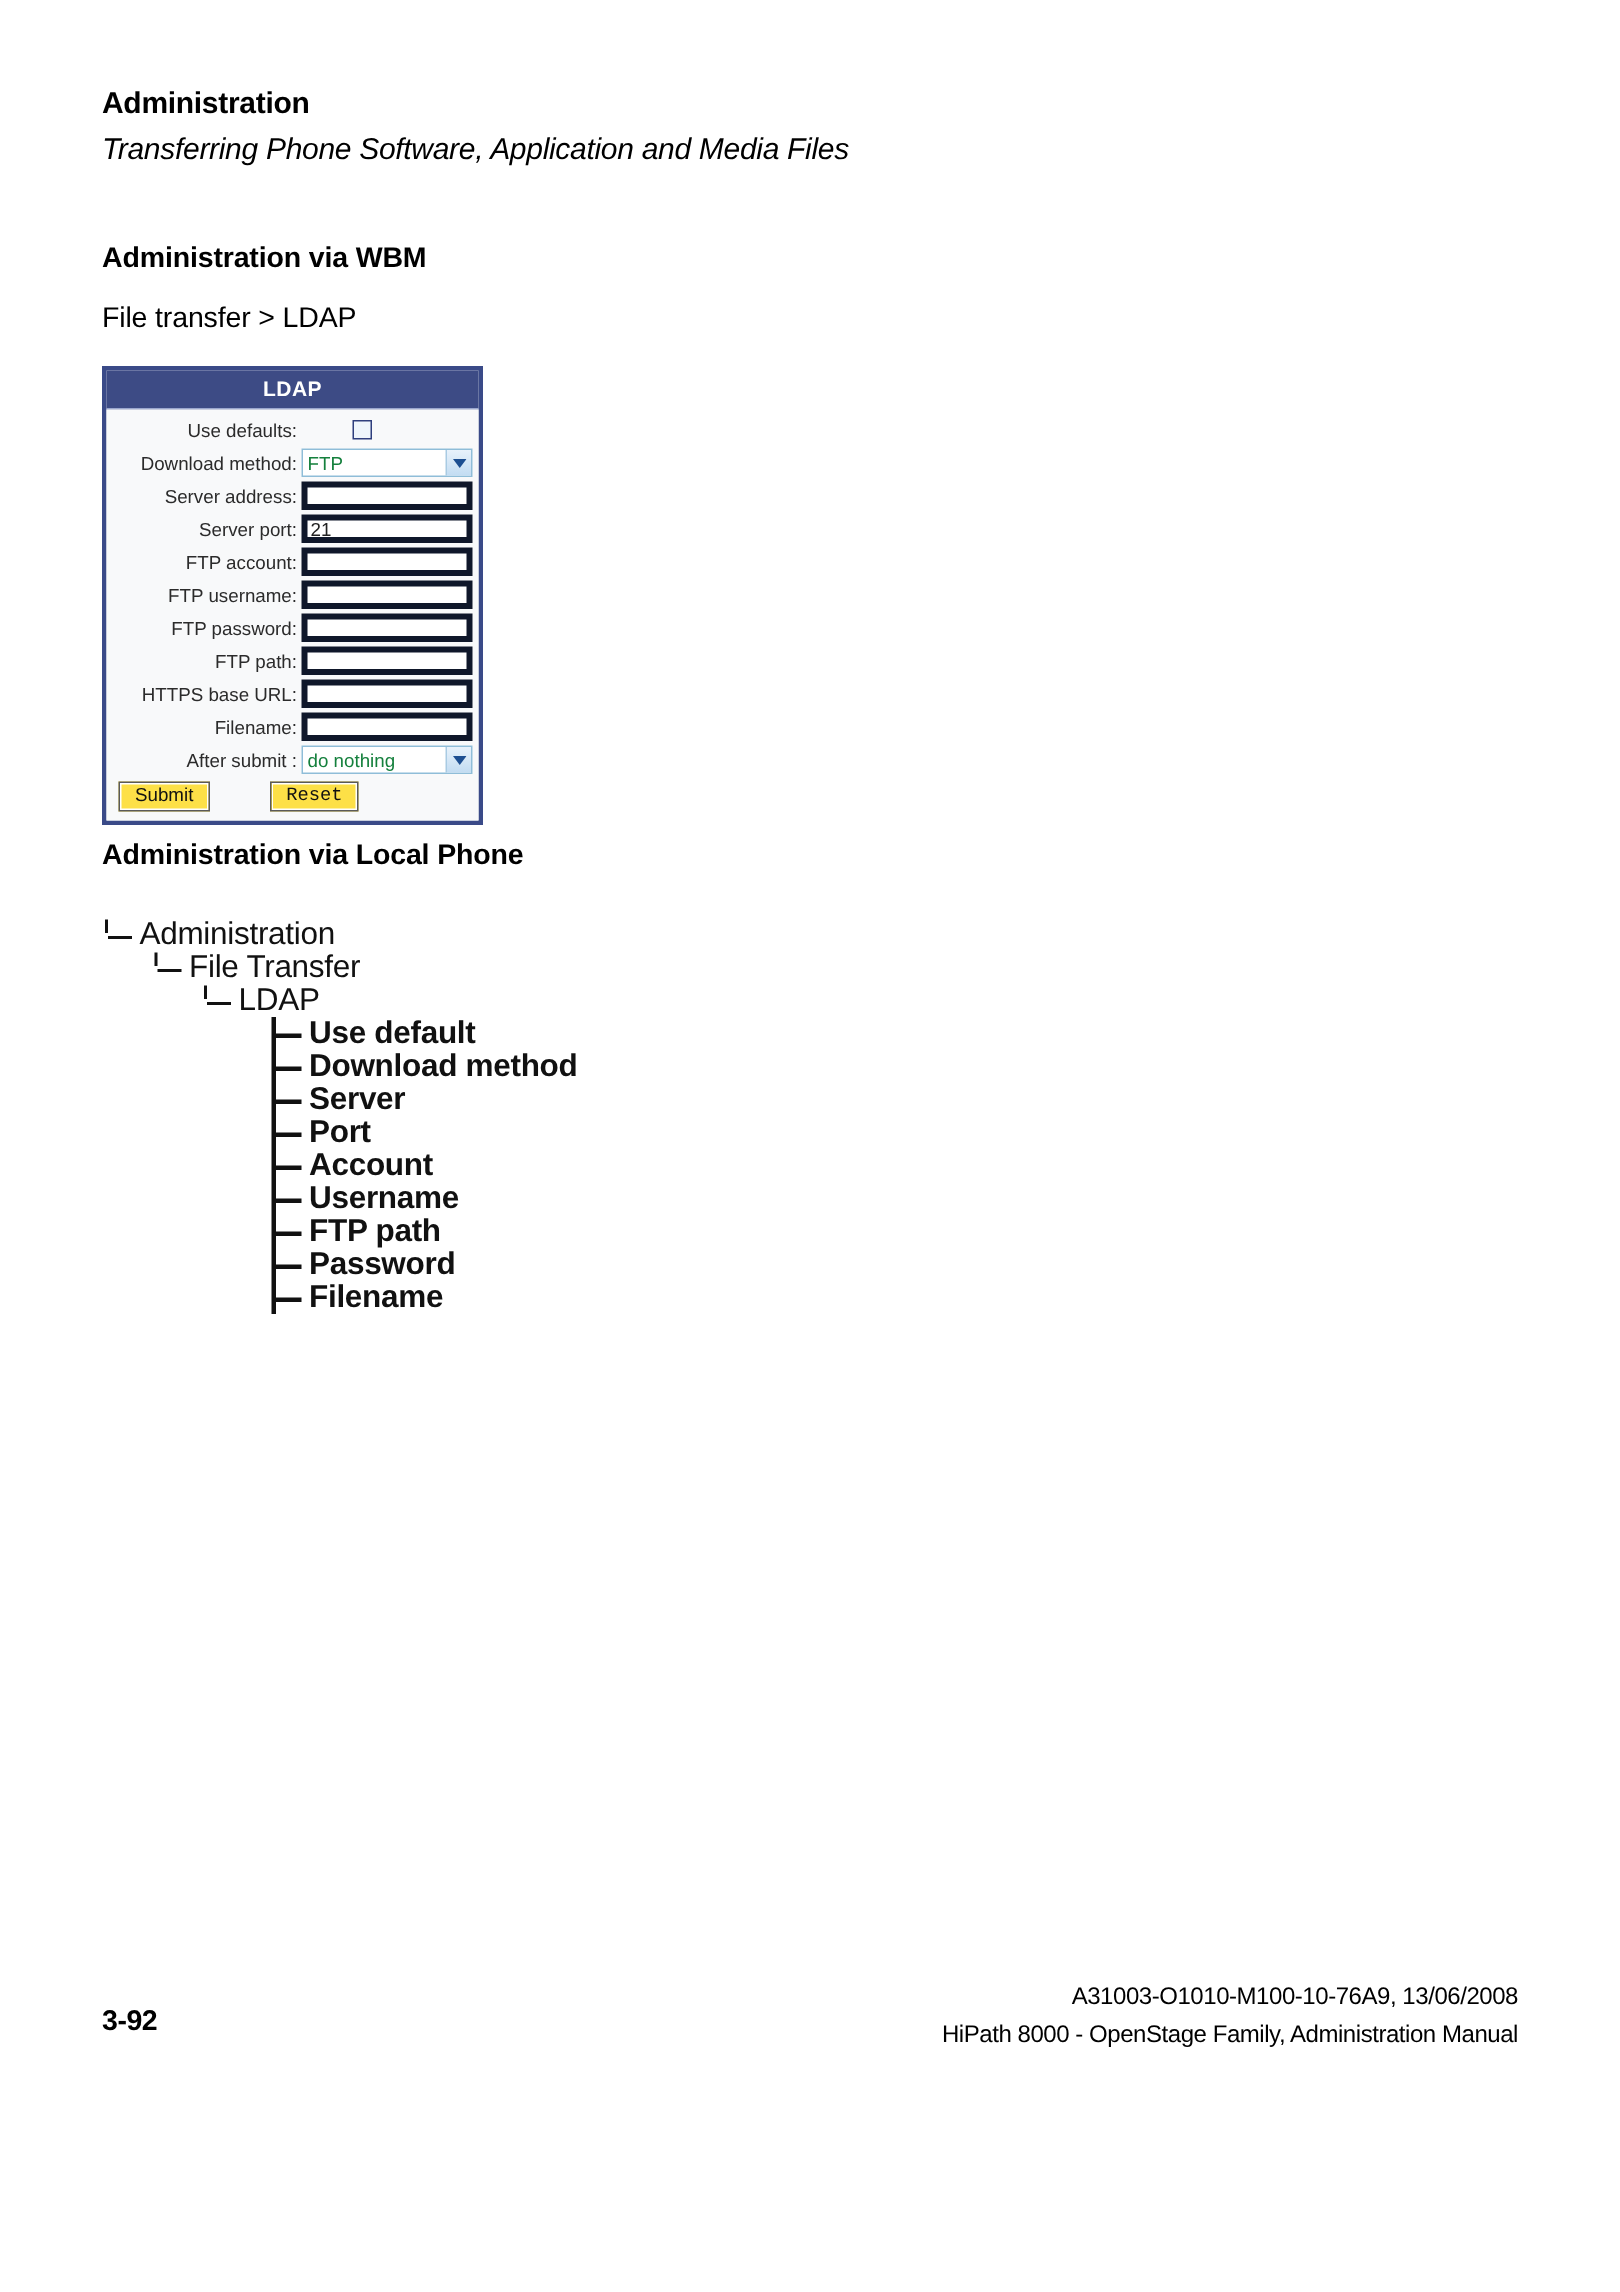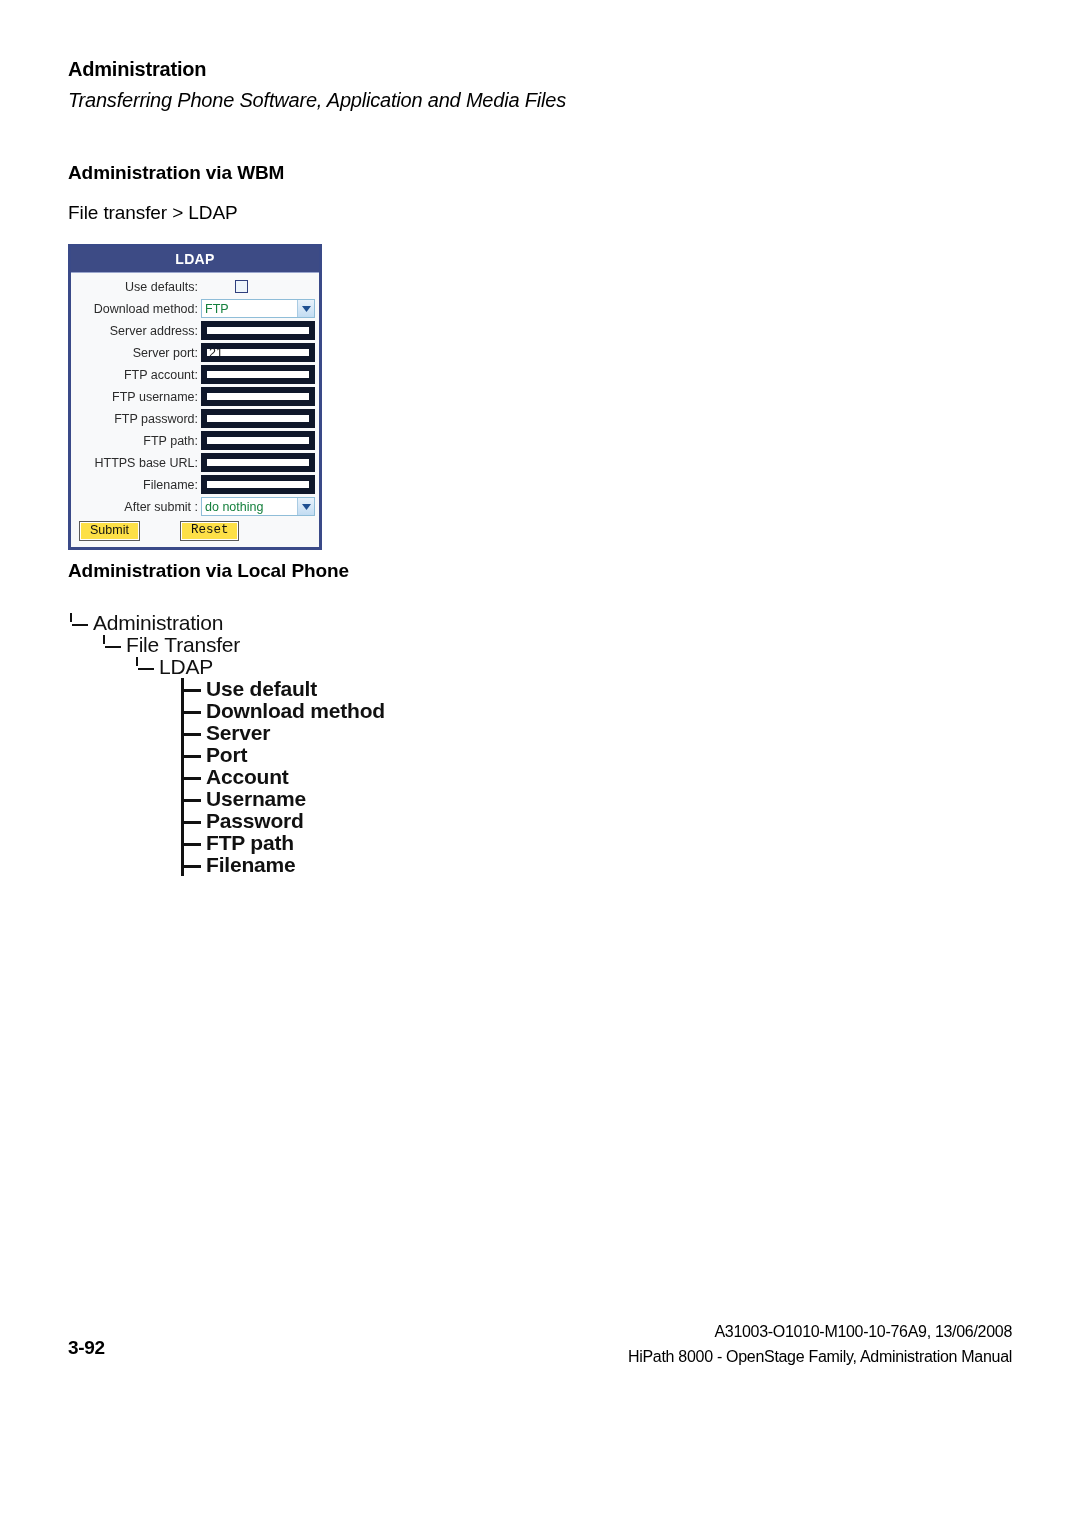--- a/index.html
+++ b/index.html
@@ -95,21 +95,21 @@
     white-space: nowrap;
   }
   .fctl {
     flex: 1 1 auto;
     display: flex;
     align-items: center;
   }
   .finput {
     width: 100%;
     height: 19px;
-    border: 6px solid #0f172a;
+    border: 4px solid #0f172a;
     background: #ffffff;
     font-size: 12.5px;
     font-family: "Liberation Sans", sans-serif;
     color: #222;
     padding: 0 2px;
     line-height: 17px;
   }
   .fselect {
     width: 100%;
     height: 19px;
@@ -364,22 +364,22 @@
 <div class="tree" id="menu-tree">
     <div class="tnode lvl1"><span class="vbar"></span><span class="dash-thin"></span><span class="tlabel" style="margin-left: 5px;">Administration</span></div>
     <div class="tnode lvl2"><span class="vbar"></span><span class="dash-thin"></span><span class="tlabel" style="margin-left: 5px;">File Transfer</span></div>
     <div class="tnode lvl3"><span class="vbar"></span><span class="dash-thin"></span><span class="tlabel" style="margin-left: 5px;">LDAP</span></div>
     <div class="tnode lvl4"><span class="vbar-tall"></span><span class="dash"></span><span class="tlabel" style="margin-left: 5px;">Use default</span></div>
     <div class="tnode lvl4"><span class="vbar-tall"></span><span class="dash"></span><span class="tlabel" style="margin-left: 5px;">Download method</span></div>
     <div class="tnode lvl4"><span class="vbar-tall"></span><span class="dash"></span><span class="tlabel" style="margin-left: 5px;">Server</span></div>
     <div class="tnode lvl4"><span class="vbar-tall"></span><span class="dash"></span><span class="tlabel" style="margin-left: 5px;">Port</span></div>
     <div class="tnode lvl4"><span class="vbar-tall"></span><span class="dash"></span><span class="tlabel" style="margin-left: 5px;">Account</span></div>
     <div class="tnode lvl4"><span class="vbar-tall"></span><span class="dash"></span><span class="tlabel" style="margin-left: 5px;">Username</span></div>
+    <div class="tnode lvl4"><span class="vbar-tall"></span><span class="dash"></span><span class="tlabel" style="margin-left: 5px;">FTP path</span></div>
     <div class="tnode lvl4"><span class="vbar-tall"></span><span class="dash"></span><span class="tlabel" style="margin-left: 5px;">Password</span></div>
-    <div class="tnode lvl4"><span class="vbar-tall"></span><span class="dash"></span><span class="tlabel" style="margin-left: 5px;">FTP path</span></div>
     <div class="tnode lvl4"><span class="vbar-tall"></span><span class="dash"></span><span class="tlabel" style="margin-left: 5px;">Filename</span></div>
   </div>
 
 <div class="footer-pagenum">3-92</div>
 <div class="footer-meta">
   <div>A31003-O1010-M100-10-76A9, 13/06/2008</div>
   <div>HiPath 8000 - OpenStage Family, Administration Manual</div>
 </div>
 
 </body></html>

